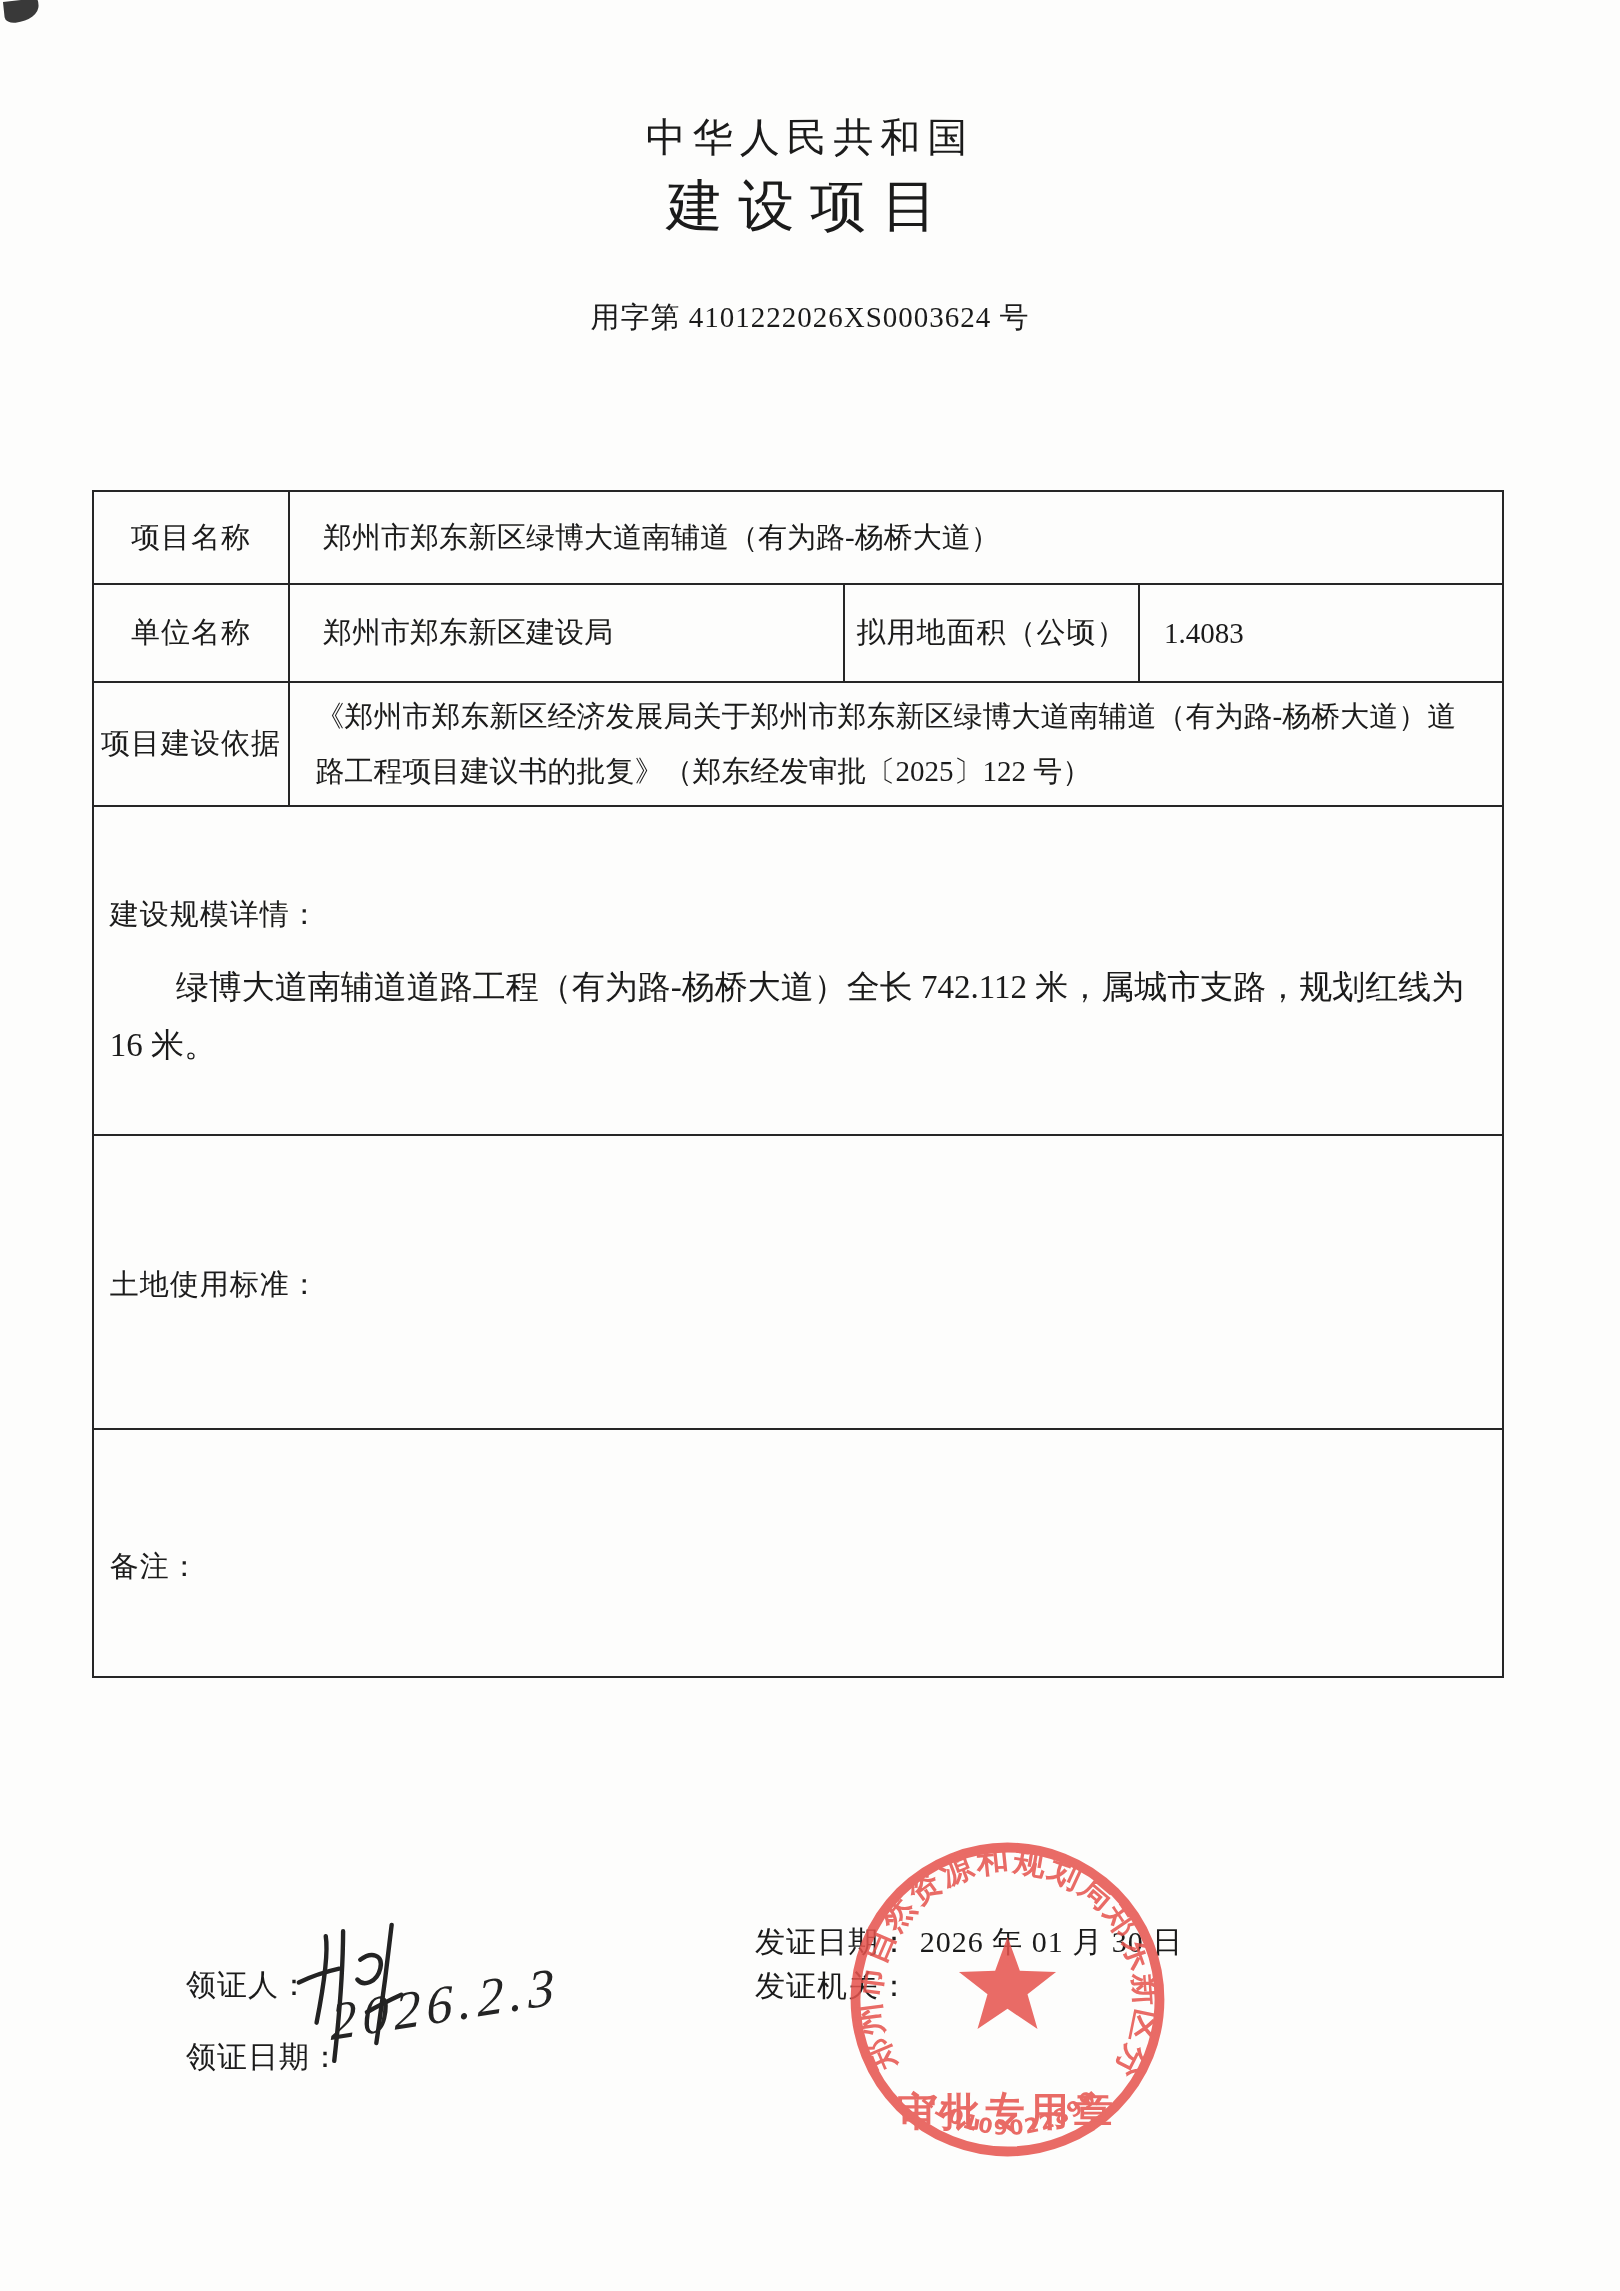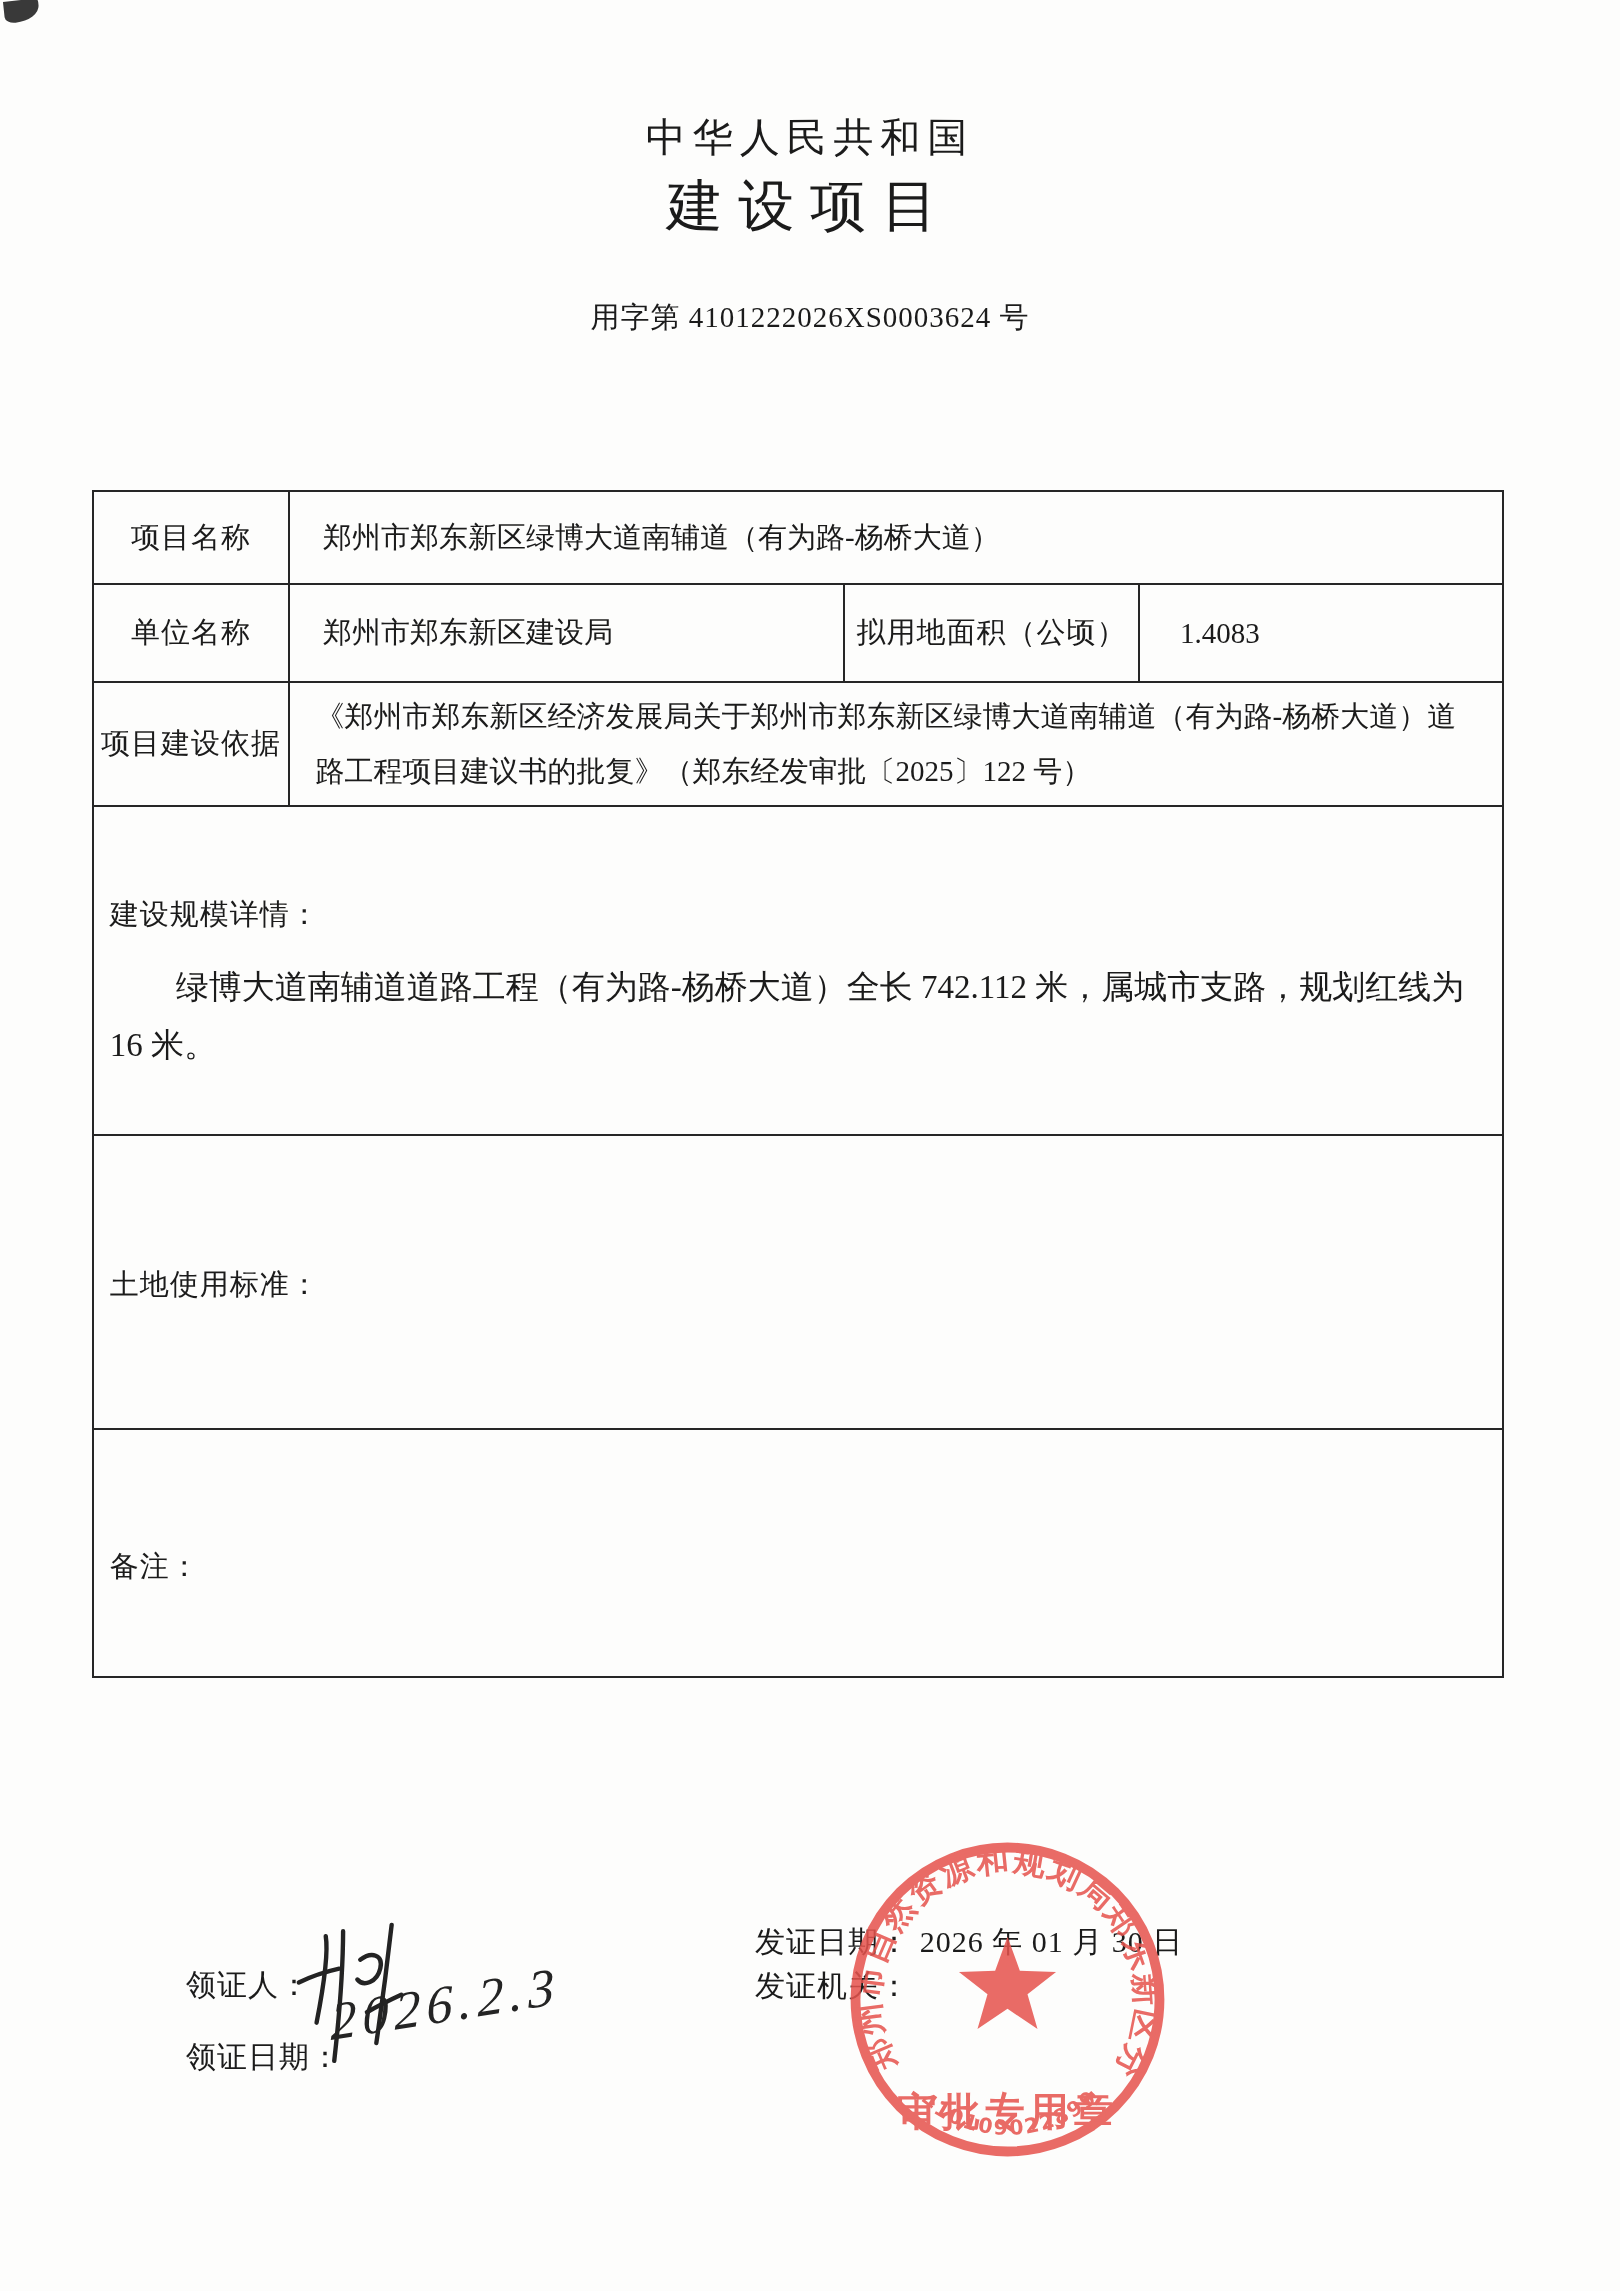--- a/index.html
+++ b/index.html
@@ -19,21 +19,21 @@
   .docnum{top:298px;font-size:29px;letter-spacing:1px;}
   table.form{
     position:absolute;left:92px;top:490px;
     width:1409px;border-collapse:collapse;table-layout:fixed;
     border:2.9px solid #262626;
     font-size:29px;
   }
   table.form td{border:2px solid #262626;vertical-align:middle;}
   td.lbl{text-align:center;letter-spacing:1px;}
   td.val{text-align:left;padding-left:33px;}
-  td.val-sm{text-align:left;padding-left:40px;}
+  td.val-sm{text-align:left;padding-left:24px;}
   td.wrap{padding:5.9px 25.5px;line-height:55px;text-align:left;}
   td.block{vertical-align:top;padding:29px 15.7px 0 15.7px;}
   td.block.remarks{padding-top:52px;}
   .block-label{font-size:29px;letter-spacing:1px;}
   .block-para{margin:23.5px 0 0 0;text-indent:2em;line-height:1.75;font-size:33px;}
   .foot-label{font-size:30px;letter-spacing:1px;}
   .issue-line{font-size:30px;letter-spacing:1px;white-space:nowrap;}
   .issue-line .val{margin-left:9.8px;}
   .hand-date{
     font-size:53px;font-style:italic;color:#242424;

